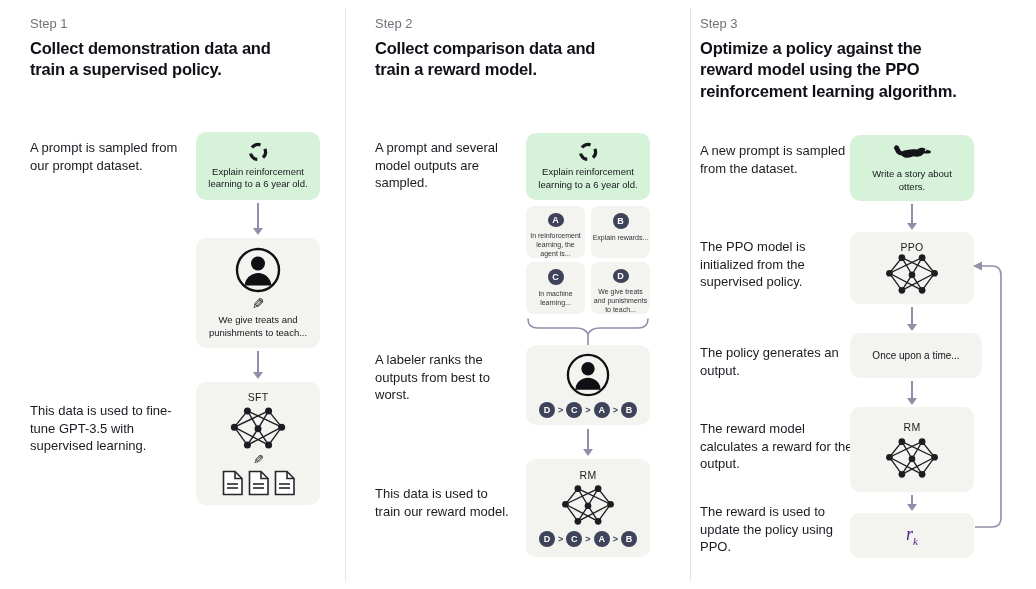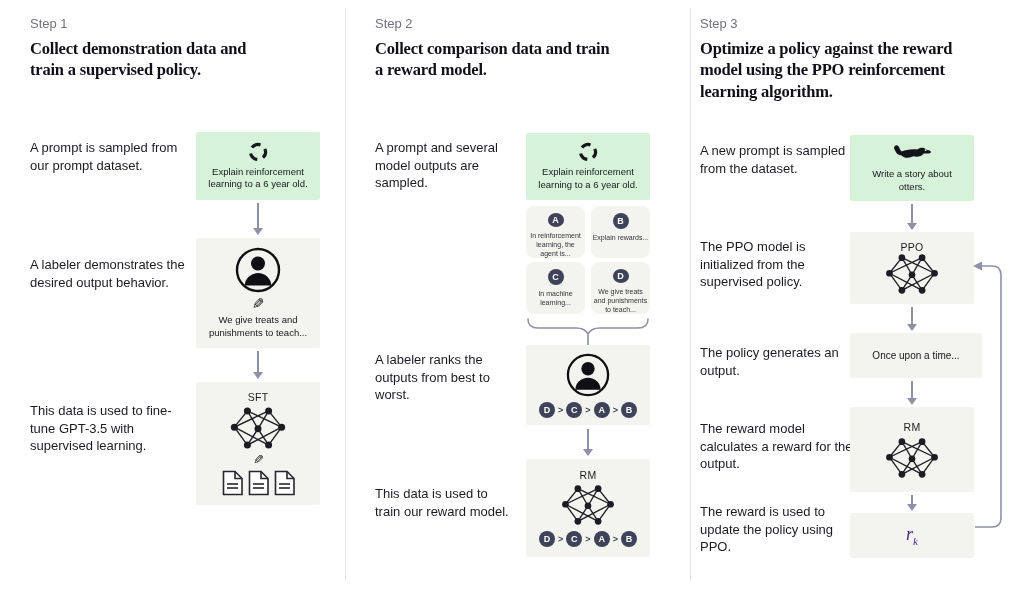--- a/index.html
+++ b/index.html
@@ -6,23 +6,23 @@
     --bg:#ffffff; --green:#d6f3da; --graybox:#f3f3f0; --chip:#3e4359;
     --arrow:#8f8fa8; --divider:#e4e4e4; --steplabel:#71717a;
     --heading:#101018; --body:#1b1b22;
   }
   *{margin:0;padding:0;box-sizing:border-box;}
   body{background:#fff;font-family:"Liberation Sans","DejaVu Sans",sans-serif;}
   .page{position:relative;width:1036px;height:589px;background:var(--bg);overflow:hidden;padding-left:24px;}
   .divider{position:absolute;top:8px;height:573px;width:1px;background:var(--divider);}
   .step-label{position:absolute;font-size:13px;color:var(--steplabel);letter-spacing:0;}
   .col-title{position:absolute;font-size:16.5px;font-weight:700;color:var(--heading);
-    line-height:1.3;letter-spacing:-0.2px;font-family:Liberation Serif, serif;}
+    line-height:1.3;letter-spacing:-0.2px;}
   .caption{position:absolute;font-size:13px;color:var(--body);line-height:1.35;}
-  .box{position:absolute;border-radius:2px;display:flex;flex-direction:column;
+  .box{position:absolute;border-radius:10px;display:flex;flex-direction:column;
     align-items:center;justify-content:center;text-align:center;}
   .box.green{background:var(--green);}
   .box.gray{background:var(--graybox);}
   .box-text{font-size:9.5px;color:#16161c;line-height:1.3;}
   .box-label{font-size:10.5px;color:#1c1c22;letter-spacing:0.3px;}
   .arrow{position:absolute;width:14px;}
   .arrow::before{content:"";position:absolute;left:6px;top:0;bottom:6px;width:2px;background:var(--arrow);}
   .arrow::after{content:"";position:absolute;left:2px;bottom:0;width:0;height:0;
     border-left:5px solid transparent;border-right:5px solid transparent;border-top:7px solid var(--arrow);}
   .pencil{display:inline-block;font-size:15px;line-height:1;color:#101014;transform:scaleX(-1);}
@@ -91,21 +91,20 @@
 
 <div class="page">
 
   <div class="divider" style="left:345px"></div>
   <div class="divider" style="left:690px"></div>
 
   <div class="step-label" style="left:30px;top:16px">Step 1</div>
   <div class="col-title" style="left:30px;top:38px;width:252px">Collect demonstration data and train a supervised policy.</div>
 
   <div class="caption" style="left:30px;top:139px;width:150px">A prompt is sampled from our prompt dataset.</div>
-  <div class="caption" style="left:30px;top:256px;width:156px">A labeler demonstrates the desired output behavior.</div>
   <div class="caption" style="left:30px;top:402px;width:156px">This data is used to fine-tune GPT-3.5 with supervised learning.</div>
 
   <div class="box green" style="left:196px;top:132px;width:124px;height:68px;gap:4px">
     <svg width="20" height="20" viewBox="0 0 20 20">
         <use href="#icon-cycle"></use>
       </svg>
     <div class="box-text" style="width:106px">Explain reinforcement learning to a 6 year old.</div>
   </div>
 
   <div class="arrow" style="left:251px;top:203px;height:32px"></div>

